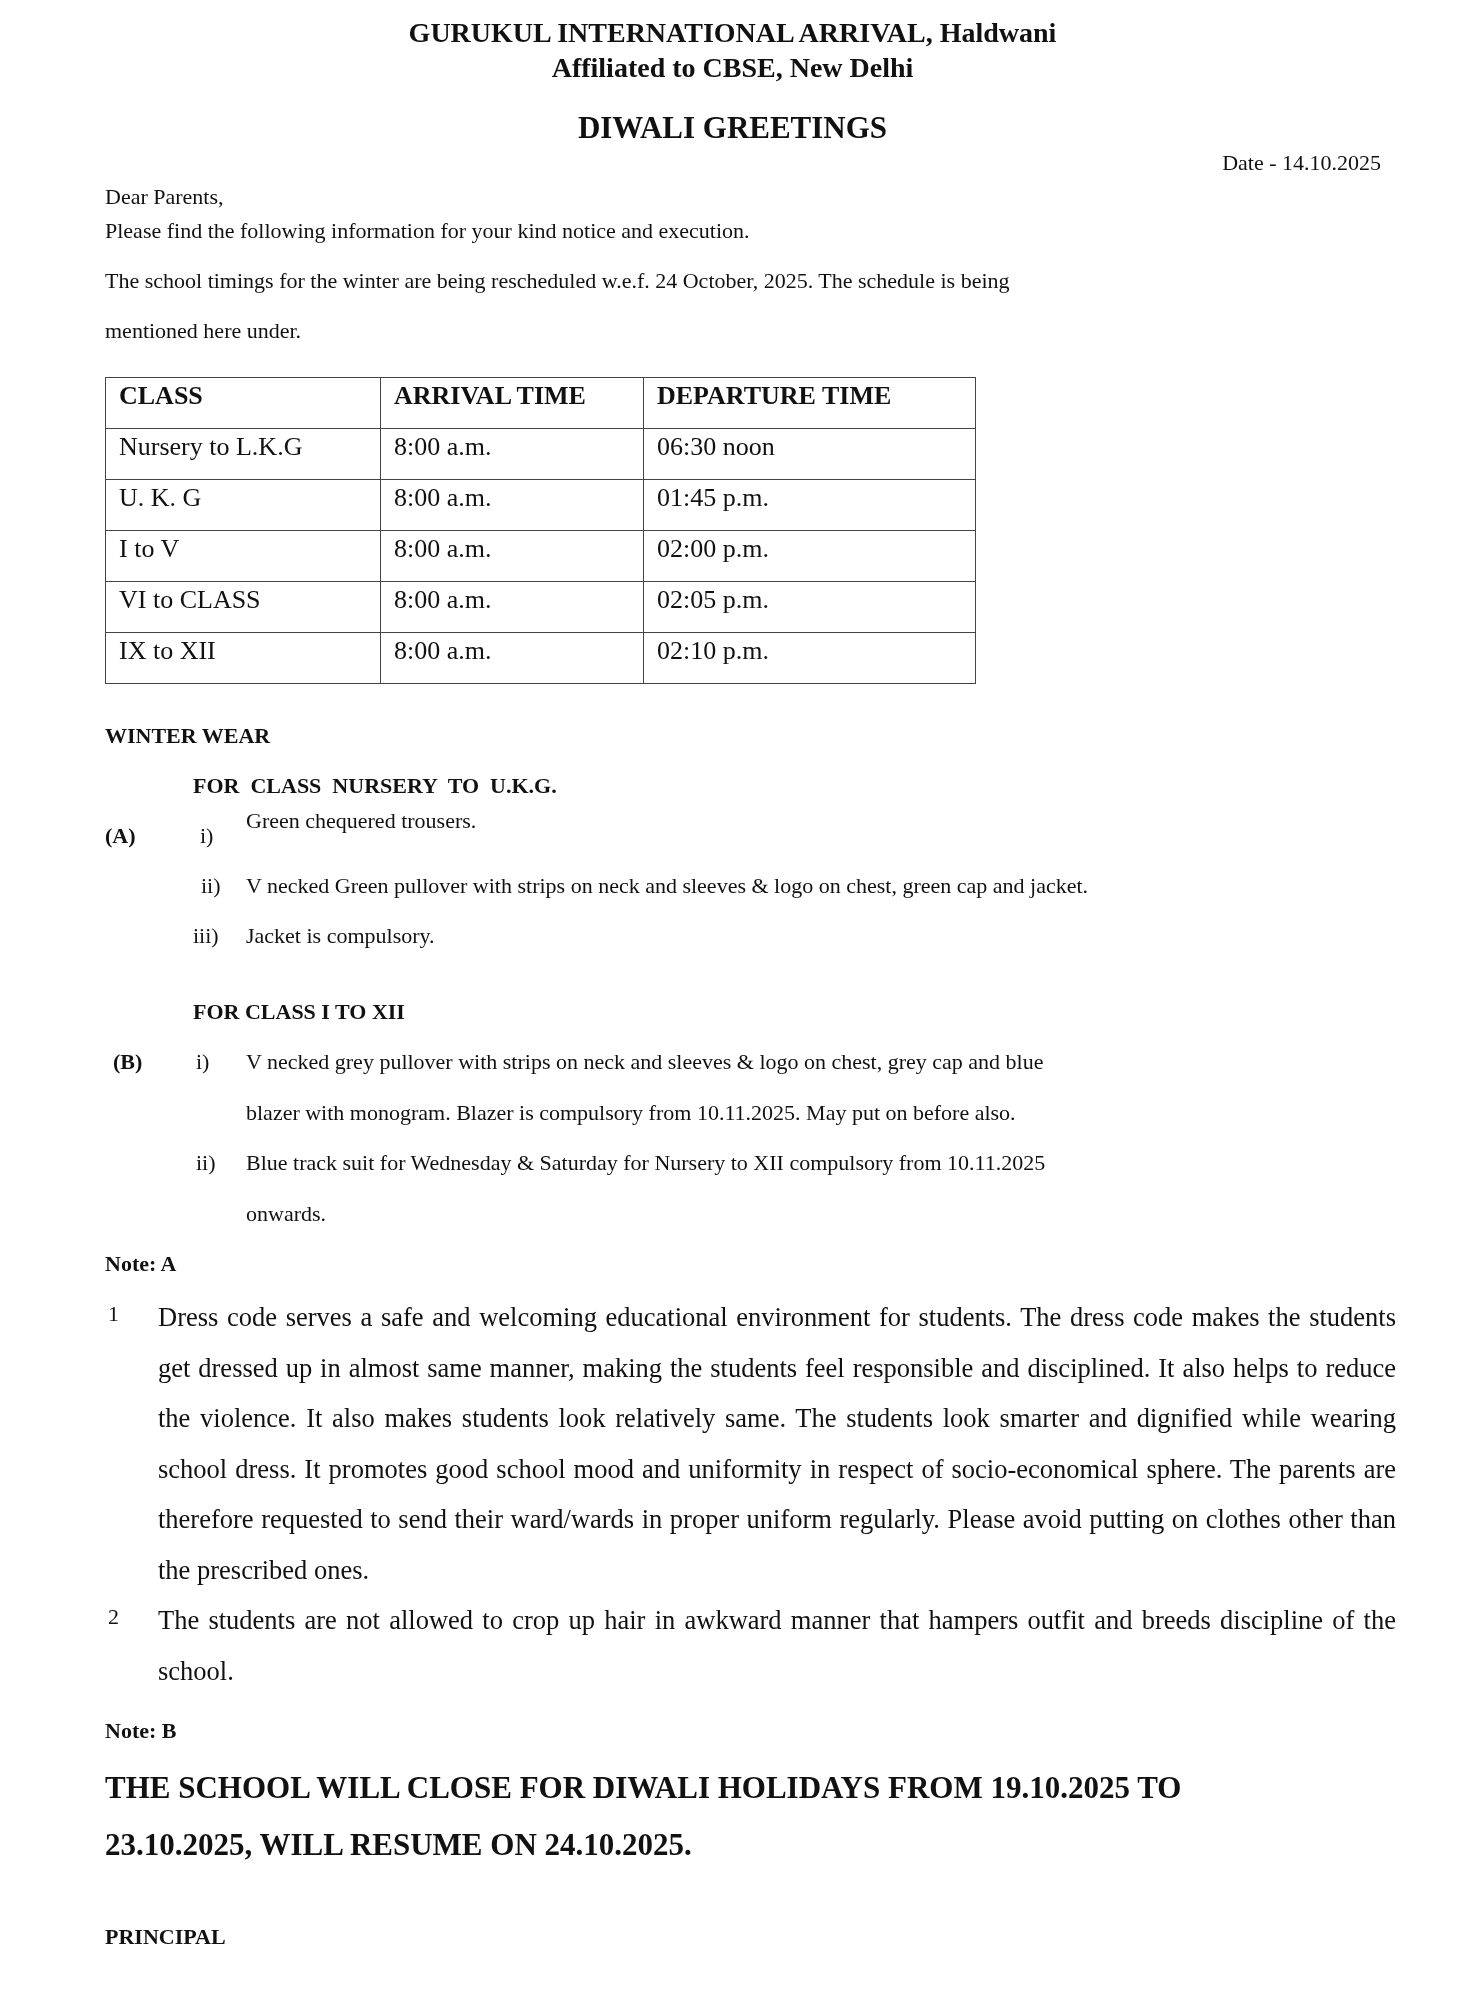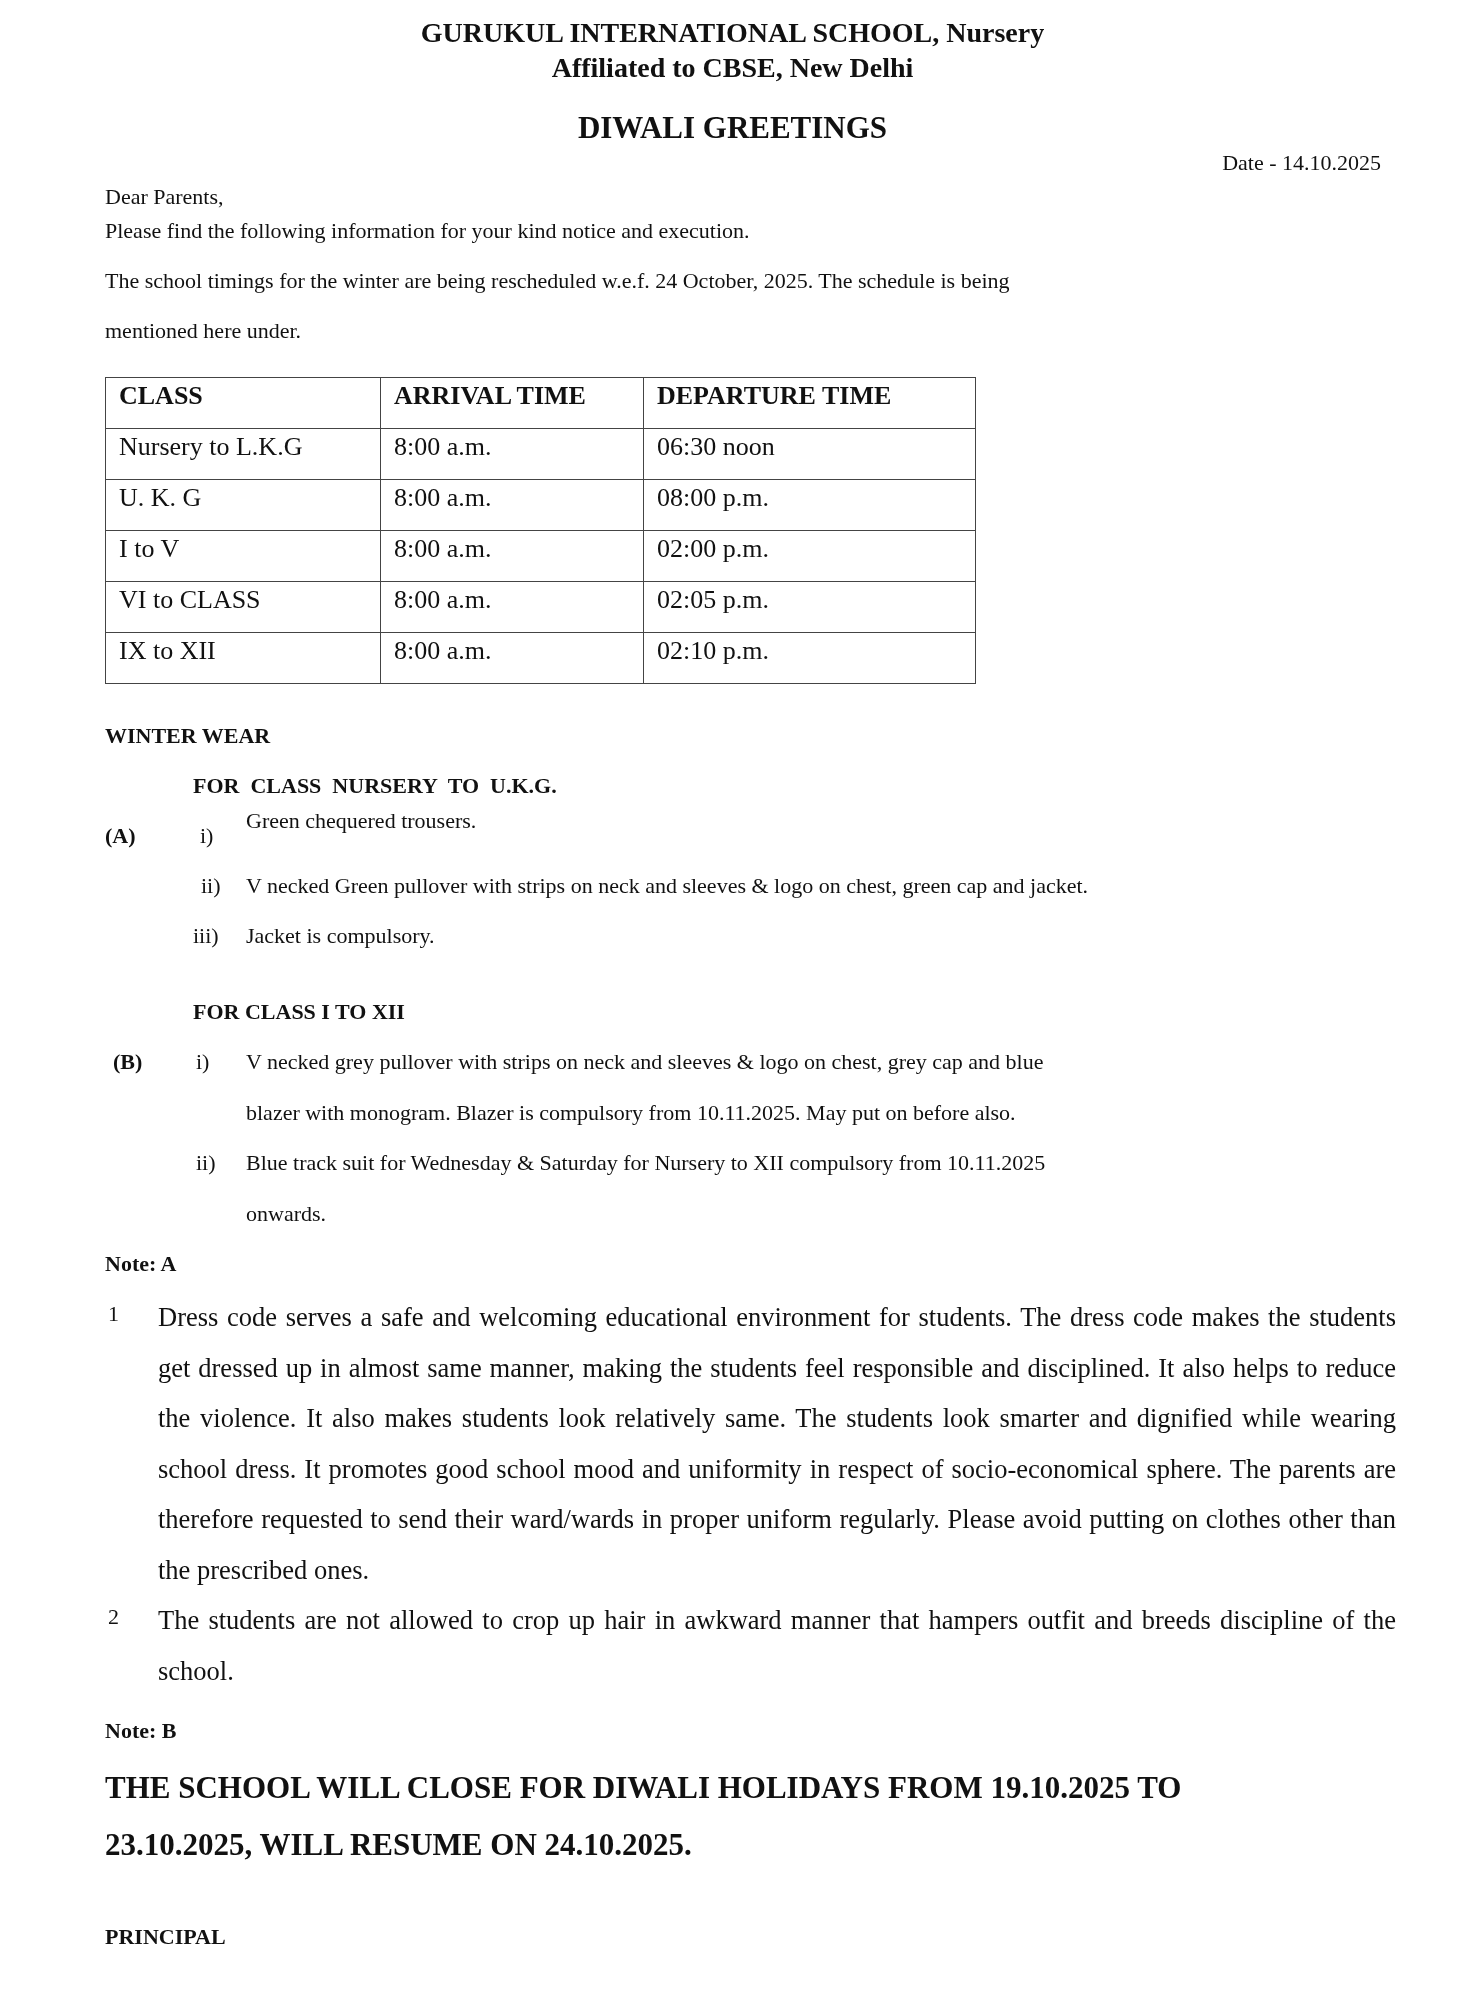--- a/index.html
+++ b/index.html
@@ -31,21 +31,21 @@
   .para {
     position: absolute; left: 158px; width: 1238px;
     font-size: 26.5px; line-height: 50.5px; text-align: justify;
     text-align-last: left; white-space: normal;
   }
   .bignote { font-size: 31px; font-weight: bold; }
 </style>
 </head>
 <body>
 
-<div class="abs center hdr" style="top:17px;">GURUKUL INTERNATIONAL SCHOOL, Nursery</div>
+<div class="abs center hdr" style="top:17px;">GURUKUL INTERNATIONAL ARRIVAL, Haldwani</div>
 <div class="abs center hdr" style="top:52px;">Affiliated to CBSE, New Delhi</div>
 <div class="abs center title" style="top:110px;">DIWALI GREETINGS</div>
 <div class="abs t26" style="top:150px; right:84px;">Date - 14.10.2025</div>
 
 <div class="abs t26" style="top:184px; left:105px;">Dear Parents,</div>
 <div class="abs t26" style="top:218px; left:105px;">Please find the following information for your kind notice and execution.</div>
 <div class="abs t26" style="top:268px; left:105px;">The school timings for the winter are being rescheduled w.e.f. 24 October, 2025. The schedule is being</div>
 <div class="abs t26" style="top:318px; left:105px;">mentioned here under.</div>
 
 <table class="sched">
@@ -56,21 +56,21 @@
     <td class="c3">DEPARTURE TIME</td>
   </tr>
   <tr>
     <td class="c1">Nursery to L.K.G</td>
     <td class="c2">8:00 a.m.</td>
     <td class="c3">06:30 noon</td>
   </tr>
   <tr>
     <td class="c1">U. K. G</td>
     <td class="c2">8:00 a.m.</td>
-    <td class="c3">08:00 p.m.</td>
+    <td class="c3">01:45 p.m.</td>
   </tr>
   <tr>
     <td class="c1">I to V</td>
     <td class="c2">8:00 a.m.</td>
     <td class="c3">02:00 p.m.</td>
   </tr>
   <tr>
     <td class="c1">VI to CLASS</td>
     <td class="c2">8:00 a.m.</td>
     <td class="c3">02:05 p.m.</td>

